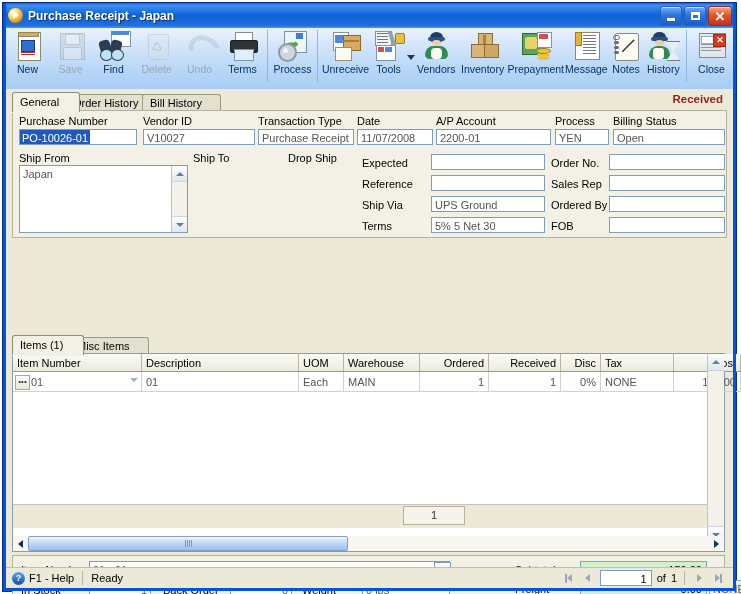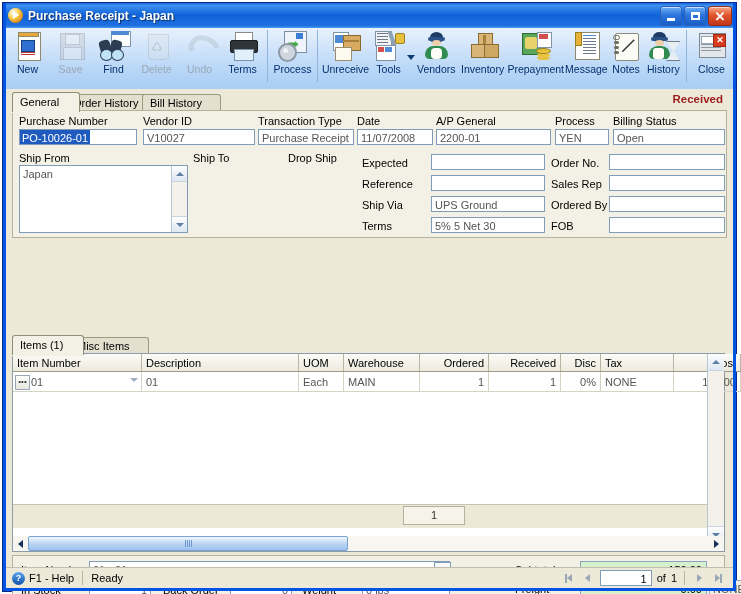--- a/index.html
+++ b/index.html
@@ -345,21 +345,21 @@
 
         <div class="flabel" style="left:130px;top:4px;">Vendor ID</div>
         <div class="fld" style="left:130px;top:18px;width:112px;">V10027</div>
 
         <div class="flabel" style="left:245px;top:4px;">Transaction Type</div>
         <div class="fld" style="left:245px;top:18px;width:96px;">Purchase Receipt</div>
 
         <div class="flabel" style="left:344px;top:4px;">Date</div>
         <div class="fld" style="left:344px;top:18px;width:76px;">11/07/2008</div>
 
-        <div class="flabel" style="left:423px;top:4px;">A/P General</div>
+        <div class="flabel" style="left:423px;top:4px;">A/P Account</div>
         <div class="fld" style="left:423px;top:18px;width:115px;">2200-01</div>
 
         <div class="flabel" style="left:542px;top:4px;">Process</div>
         <div class="fld" style="left:542px;top:18px;width:54px;">YEN</div>
 
         <div class="flabel" style="left:600px;top:4px;">Billing Status</div>
         <div class="fld" style="left:600px;top:18px;width:112px;">Open</div>
 
         <div class="flabel" style="left:6px;top:41px;">Ship From</div>
         <div class="ta" style="left:6px;top:54px;width:169px;height:68px;">

